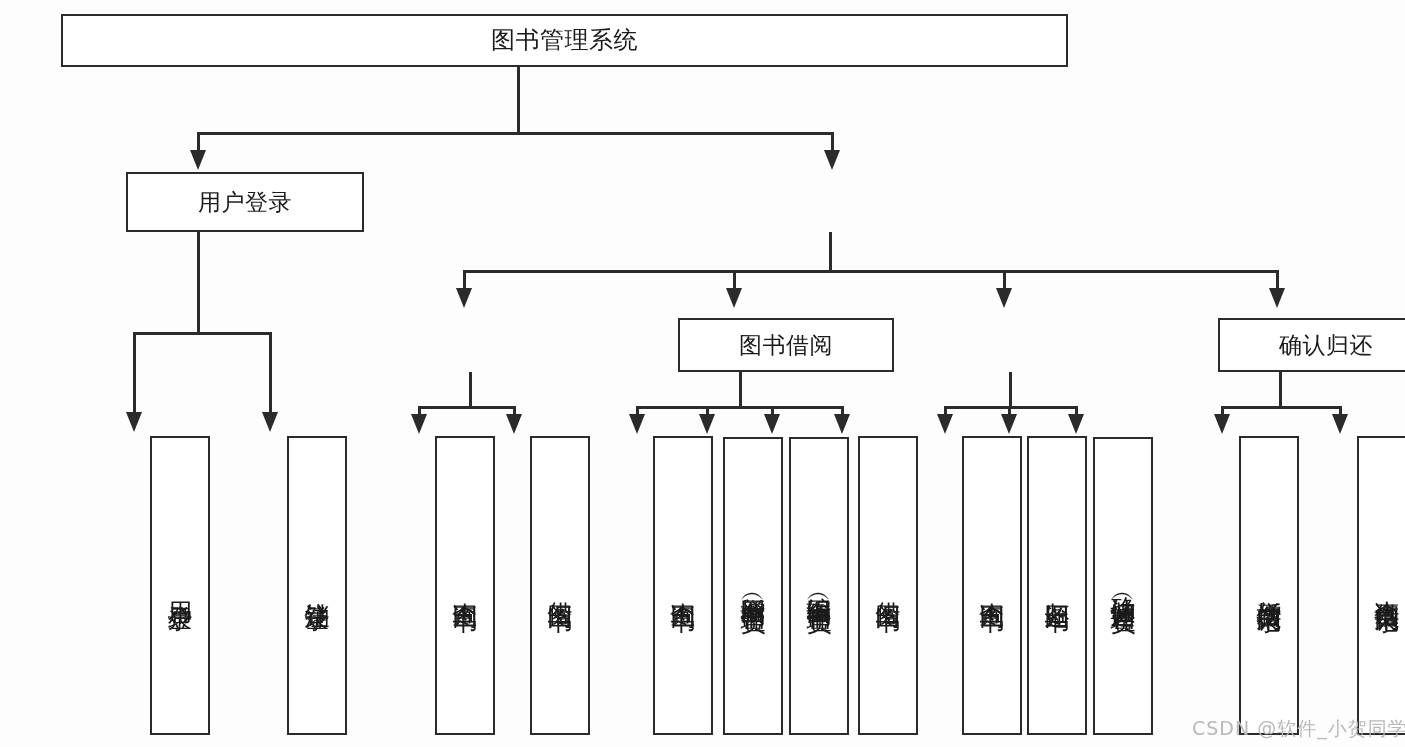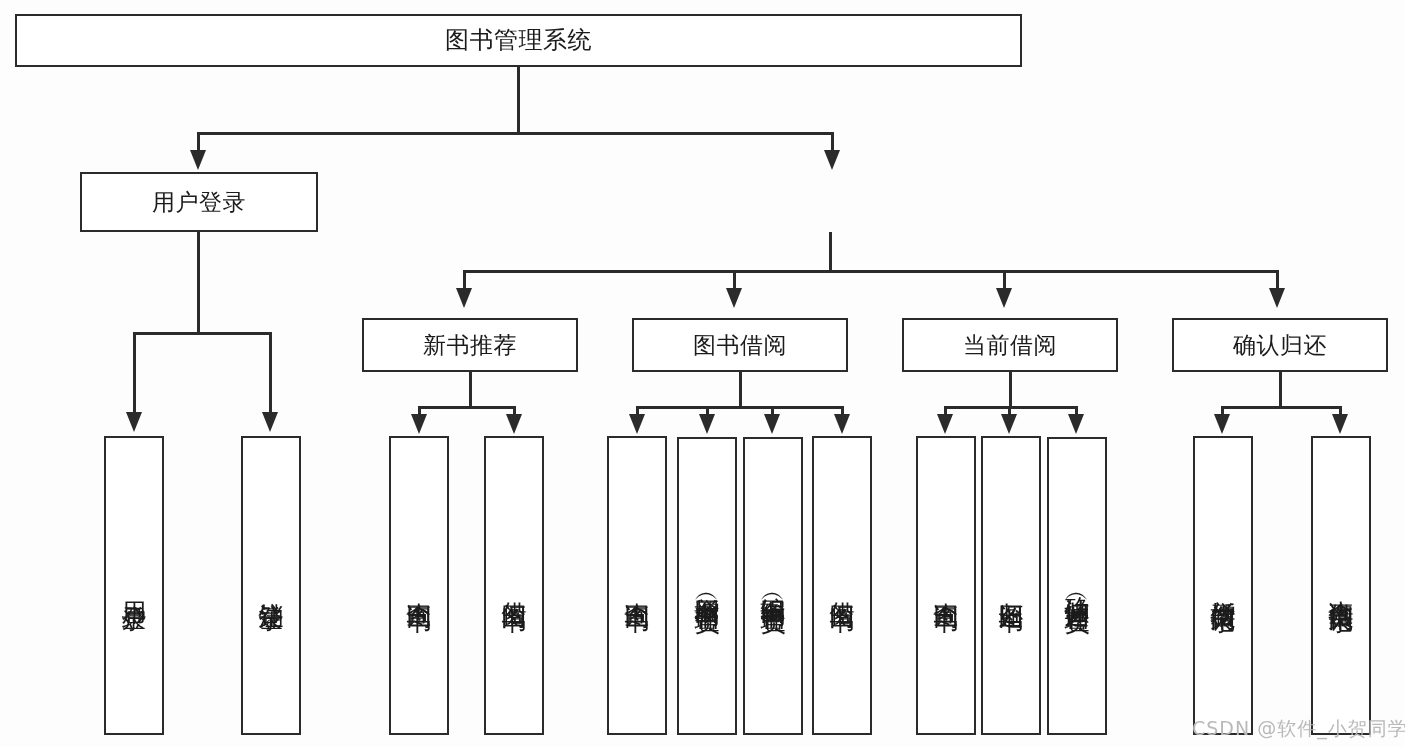--- a/index.html
+++ b/index.html
@@ -18,20 +18,21 @@
   
   .node{
     position:absolute;
     box-sizing:border-box;
     background:#ffffff;
     border:2.6px solid #2b2b2b;
     display:flex;
     align-items:center;
     justify-content:center;
     color:#1b1b1b;
+    margin-left:46px;
   }
   .node .label{
     display:block;
     text-align:center;
     line-height:1.08;
     letter-spacing:0.5px;
     white-space:pre;
   }
   
   .node.h .label{
@@ -106,28 +107,22 @@
   <div class="ln h" style="left:463px;top:270px;width:816px;height:3px;"></div>
   <div class="ln v" style="left:463px;top:270px;width:3px;height:22px;"></div>
   <div class="ln v" style="left:733px;top:270px;width:3px;height:22px;"></div>
   <div class="ln v" style="left:1003px;top:270px;width:3px;height:22px;"></div>
   <div class="ln v" style="left:1276px;top:270px;width:3px;height:22px;"></div>
   <div class="arrow" style="left:456px;top:288px;"></div>
   <div class="arrow" style="left:726px;top:288px;"></div>
   <div class="arrow" style="left:996px;top:288px;"></div>
   <div class="arrow" style="left:1269px;top:288px;"></div>
 
-  <div class="node h" style="left:362px;top:318px;width:216px;height:54px;">
-    <span class="label">新书推荐</span>
-  </div>
   <div class="node h" style="left:632px;top:318px;width:216px;height:54px;justify-content:center;">
     <span class="label">图书借阅</span>
-  </div>
-  <div class="node h" style="left:902px;top:318px;width:216px;height:54px;">
-    <span class="label">当前借阅</span>
   </div>
   <div class="node h" style="left:1172px;top:318px;width:216px;height:54px;">
     <span class="label">确认归还</span>
   </div>
 
   <div class="ln v" style="left:469px;top:372px;width:3px;height:36px;"></div>
   <div class="ln h" style="left:418px;top:406px;width:98px;height:3px;"></div>
   <div class="ln v" style="left:418px;top:406px;width:3px;height:12px;"></div>
   <div class="ln v" style="left:513px;top:406px;width:3px;height:12px;"></div>
   <div class="arrow" style="left:411px;top:414px;"></div>

